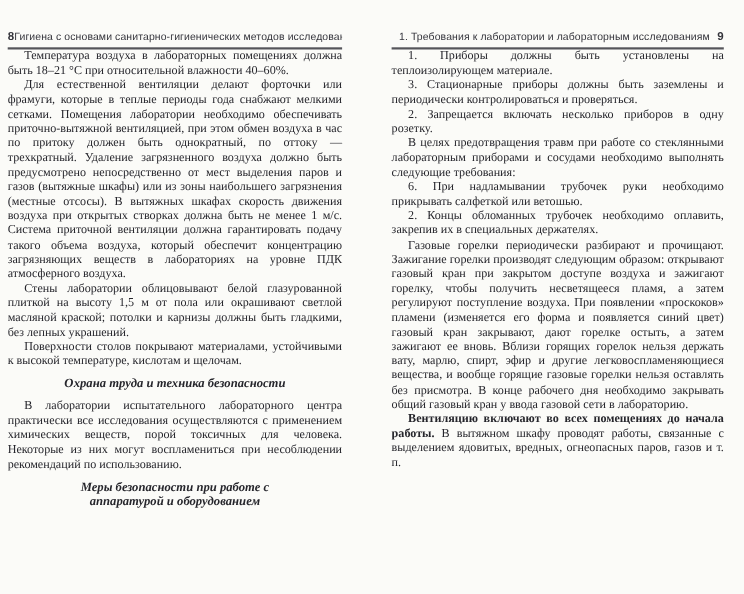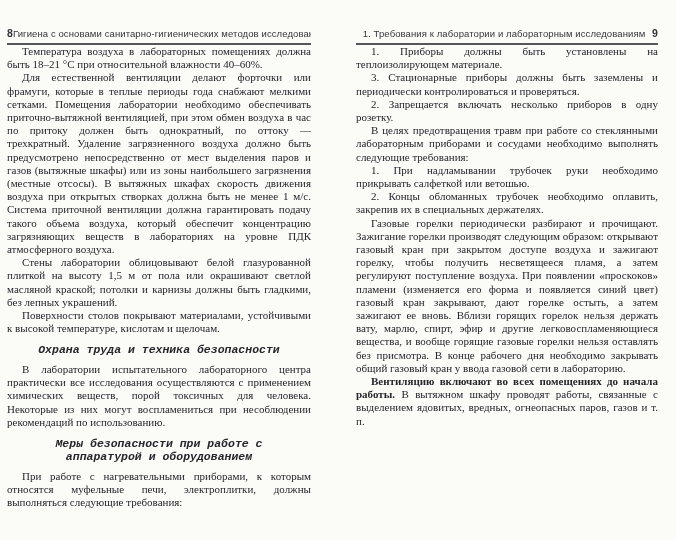--- a/index.html
+++ b/index.html
@@ -51,21 +51,21 @@
     margin-top: 0;
     font-size: 11px;
     line-height: 13.2px;
     text-align: justify;
   }
   .body p {
     margin: 0;
     text-indent: 15px;
   }
   .chead {
-    font-family: Liberation Mono, monospace;
+    font-family: Liberation Serif, serif;
     font-style: italic;
     font-weight: bold;
     font-size: 11.5px;
     line-height: 13.5px;
     text-align: center;
     margin: 8px 0 6px 0;
     text-indent: 0;
   }
   .chead.narrow { padding: 0 36px; }
   .lead { font-weight: bold; }
@@ -82,35 +82,34 @@
     </div>
     <div class="headrule"></div>
     <div class="body">
       <p>Температура воздуха в лабораторных помещениях должна быть 18–21 °С при относительной влажности 40–60%.</p>
       <p>Для естественной вентиляции делают форточки или фрамуги, которые в теплые периоды года снабжают мелкими сетками. Помещения лаборатории необходимо обеспечивать приточно-вытяжной вентиляцией, при этом обмен воздуха в час по притоку должен быть однократный, по оттоку — трехкратный. Удаление загрязненного воздуха должно быть предусмотрено непосредственно от мест выделения паров и газов (вытяжные шкафы) или из зоны наибольшего загрязнения (местные отсосы). В вытяжных шкафах скорость движения воздуха при открытых створках должна быть не менее 1 м/с. Система приточной вентиляции должна гарантировать подачу такого объема воздуха, который обеспечит концентрацию загрязняющих веществ в лабораториях на уровне ПДК атмосферного воздуха.</p>
       <p>Стены лаборатории облицовывают белой глазурованной плиткой на высоту 1,5 м от пола или окрашивают светлой масляной краской; потолки и карнизы должны быть гладкими, без лепных украшений.</p>
       <p>Поверхности столов покрывают материалами, устойчивыми к высокой температуре, кислотам и щелочам.</p>
       <h3 class="chead">Охрана труда и техника безопасности</h3>
       <p>В лаборатории испытательного лабораторного центра практически все исследования осуществляются с применением химических веществ, порой токсичных для человека. Некоторые из них могут воспламениться при несоблюдении рекомендаций по использованию.</p>
       <h3 class="chead narrow">Меры безопасности при работе с аппаратурой и оборудованием</h3>
-      <p>При работе с нагревательными приборами, к которым относятся муфельные печи, электроплитки, должны выполняться следующие требования:</p>
     </div>
   </div>
 
   <div class="page right">
     <div class="pagehead">
       <span class="ptitle">1. Требования к лаборатории и лабораторным исследованиям</span>
       <span class="pnum">9</span>
     </div>
     <div class="headrule"></div>
     <div class="body">
       <p>1. Приборы должны быть установлены на теплоизолирующем материале.</p>
       <p>3. Стационарные приборы должны быть заземлены и периодически контролироваться и проверяться.</p>
       <p>2. Запрещается включать несколько приборов в одну розетку.</p>
       <p>В целях предотвращения травм при работе со стеклянными лабораторным приборами и сосудами необходимо выполнять следующие требования:</p>
-      <p>1. При надламывании трубочек руки необходимо прикрывать салфеткой или ветошью.</p>
+      <p>6. При надламывании трубочек руки необходимо прикрывать салфеткой или ветошью.</p>
       <p>2. Концы обломанных трубочек необходимо оплавить, закрепив их в специальных держателях.</p>
       <p>Газовые горелки периодически разбирают и прочищают. Зажигание горелки производят следующим образом: открывают газовый кран при закрытом доступе воздуха и зажигают горелку, чтобы получить несветящееся пламя, а затем регулируют поступление воздуха. При появлении «проскоков» пламени (изменяется его форма и появляется синий цвет) газовый кран закрывают, дают горелке остыть, а затем зажигают ее вновь. Вблизи горящих горелок нельзя держать вату, марлю, спирт, эфир и другие легковоспламеняющиеся вещества, и вообще горящие газовые горелки нельзя оставлять без присмотра. В конце рабочего дня необходимо закрывать общий газовый кран у ввода газовой сети в лабораторию.</p>
       <p><b class="lead">Вентиляцию включают во всех помещениях до начала работы.</b><span> В вытяжном шкафу проводят работы, связанные с выделением ядовитых, вредных, огнеопасных паров, газов и т. п.</span></p>
     </div>
   </div>
 
 </div>
 
 </body></html>

